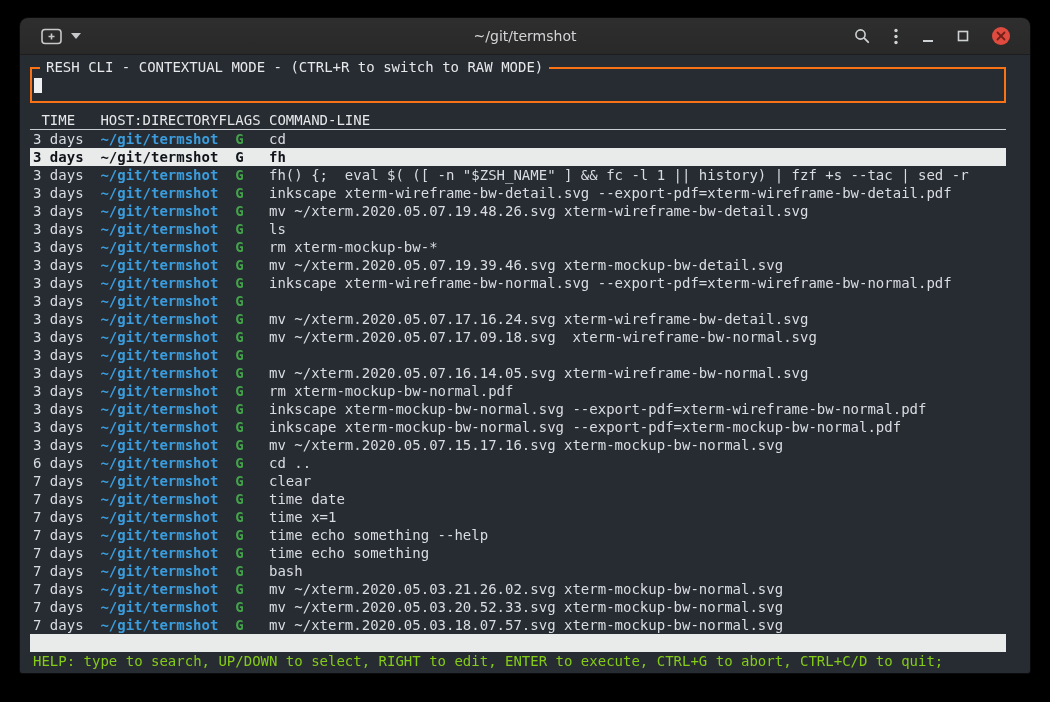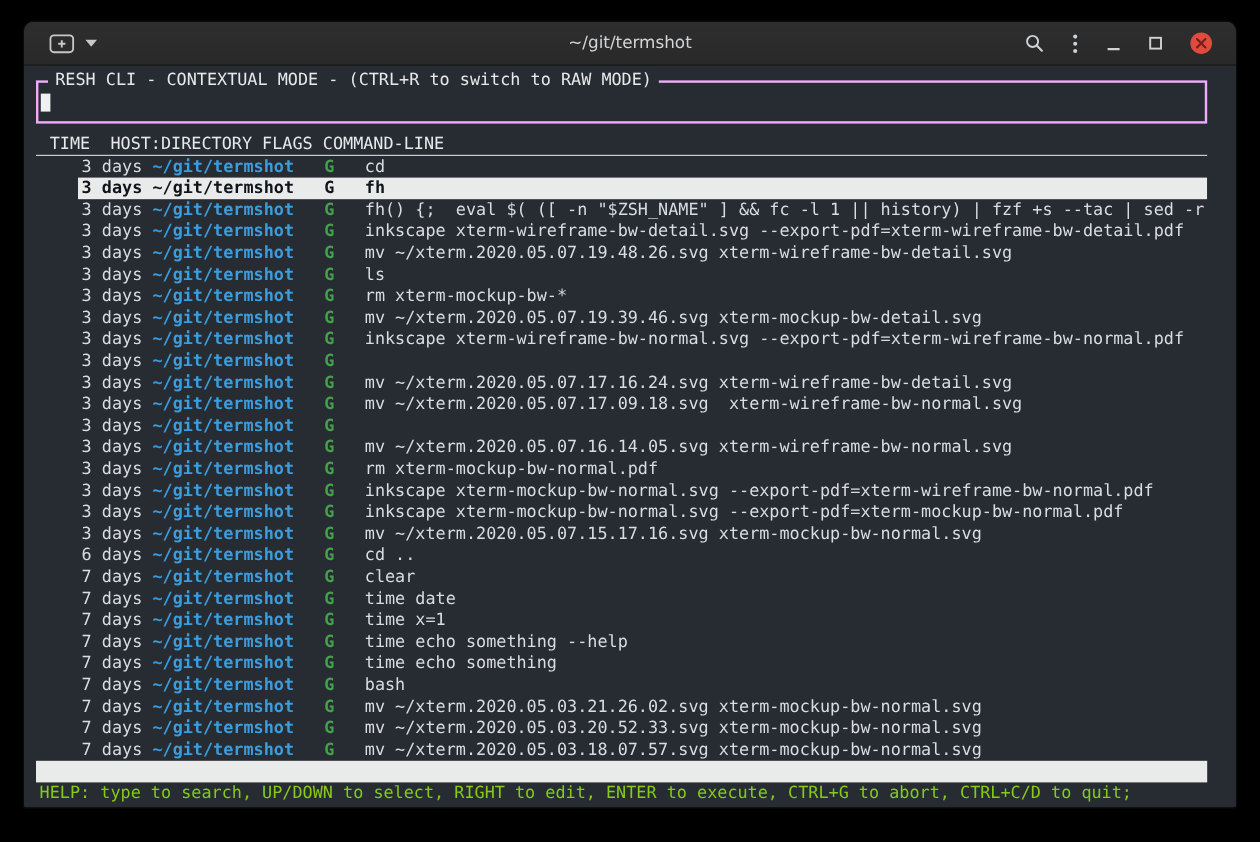--- a/index.html
+++ b/index.html
@@ -42,41 +42,41 @@
     flex:1; background:var(--term-bg,#272c33);
     color:var(--term-fg,#d9dce0);
     font-size:14px; line-height:18px;
     padding:4px 24px 0 10px;
     display:flex; flex-direction:column; overflow:hidden;
   }
 
   .search-frame {
     position:relative; margin-top:8px; margin-bottom:8px;
     height:36px; flex:0 0 36px;
-    border:2px solid #f0abfc;
+    border:2px solid #f97316;
     display:flex; align-items:center;text-align:right;
   }
   .frame-label {
     position:absolute; top:-10px; left:8px; line-height:1;
     background:var(--term-bg,#272c33); padding:1px 6px;
     color:#e6e8ea; white-space:pre;
   }
   .cursor { display:inline-block; width:8px; height:15px; background:#eef0f1; margin-left:2px; }
 
   .hrow { display:flex; white-space:pre; height:18px; overflow:hidden; padding-left:3px; }
   .c-time  { flex:0 0 7ch;  color:var(--term-fg,#d9dce0); }
-  .c-dir   { flex:0 0 15ch; color:var(--dir-blue,#3b9ddd); font-weight:700; }
+  .c-dir   { flex:0 0 15ch; color:var(--dir-blue,#3b9ddd); font-weight:700;text-align:right; }
   .c-flags { flex:0 0 5ch;  color:var(--flag-green,#43a24a); font-weight:700; text-align:center; }
   .c-cmd   { flex:1; margin-left:1ch; overflow:hidden; }
 
   .hrow.head { border-bottom:1px solid #c9ccd0; height:19px; flex:0 0 19px; color:#e6e8ea; }
   .hrow.head span { color:#e6e8ea; font-weight:400; }
   .hrow.head .c-time { padding-left:1ch; }
 
-  .rows { flex:0 0 504px; overflow:hidden;margin-left:35px; }
+  .rows { flex:0 0 504px; overflow:hidden; }
   .hrow.selected { background:var(--selection-bg,#e9eaea); font-weight:700; }
   .hrow.selected span { color:var(--selection-fg,#101419); }
 
   .statusbar {
     flex:0 0 18px; height:18px; background:var(--selection-bg,#e9eaea);
     color:var(--selection-fg,#101419); font-weight:700;
     white-space:pre; padding-left:3px; overflow:hidden;
   }
 
   .helpline {

